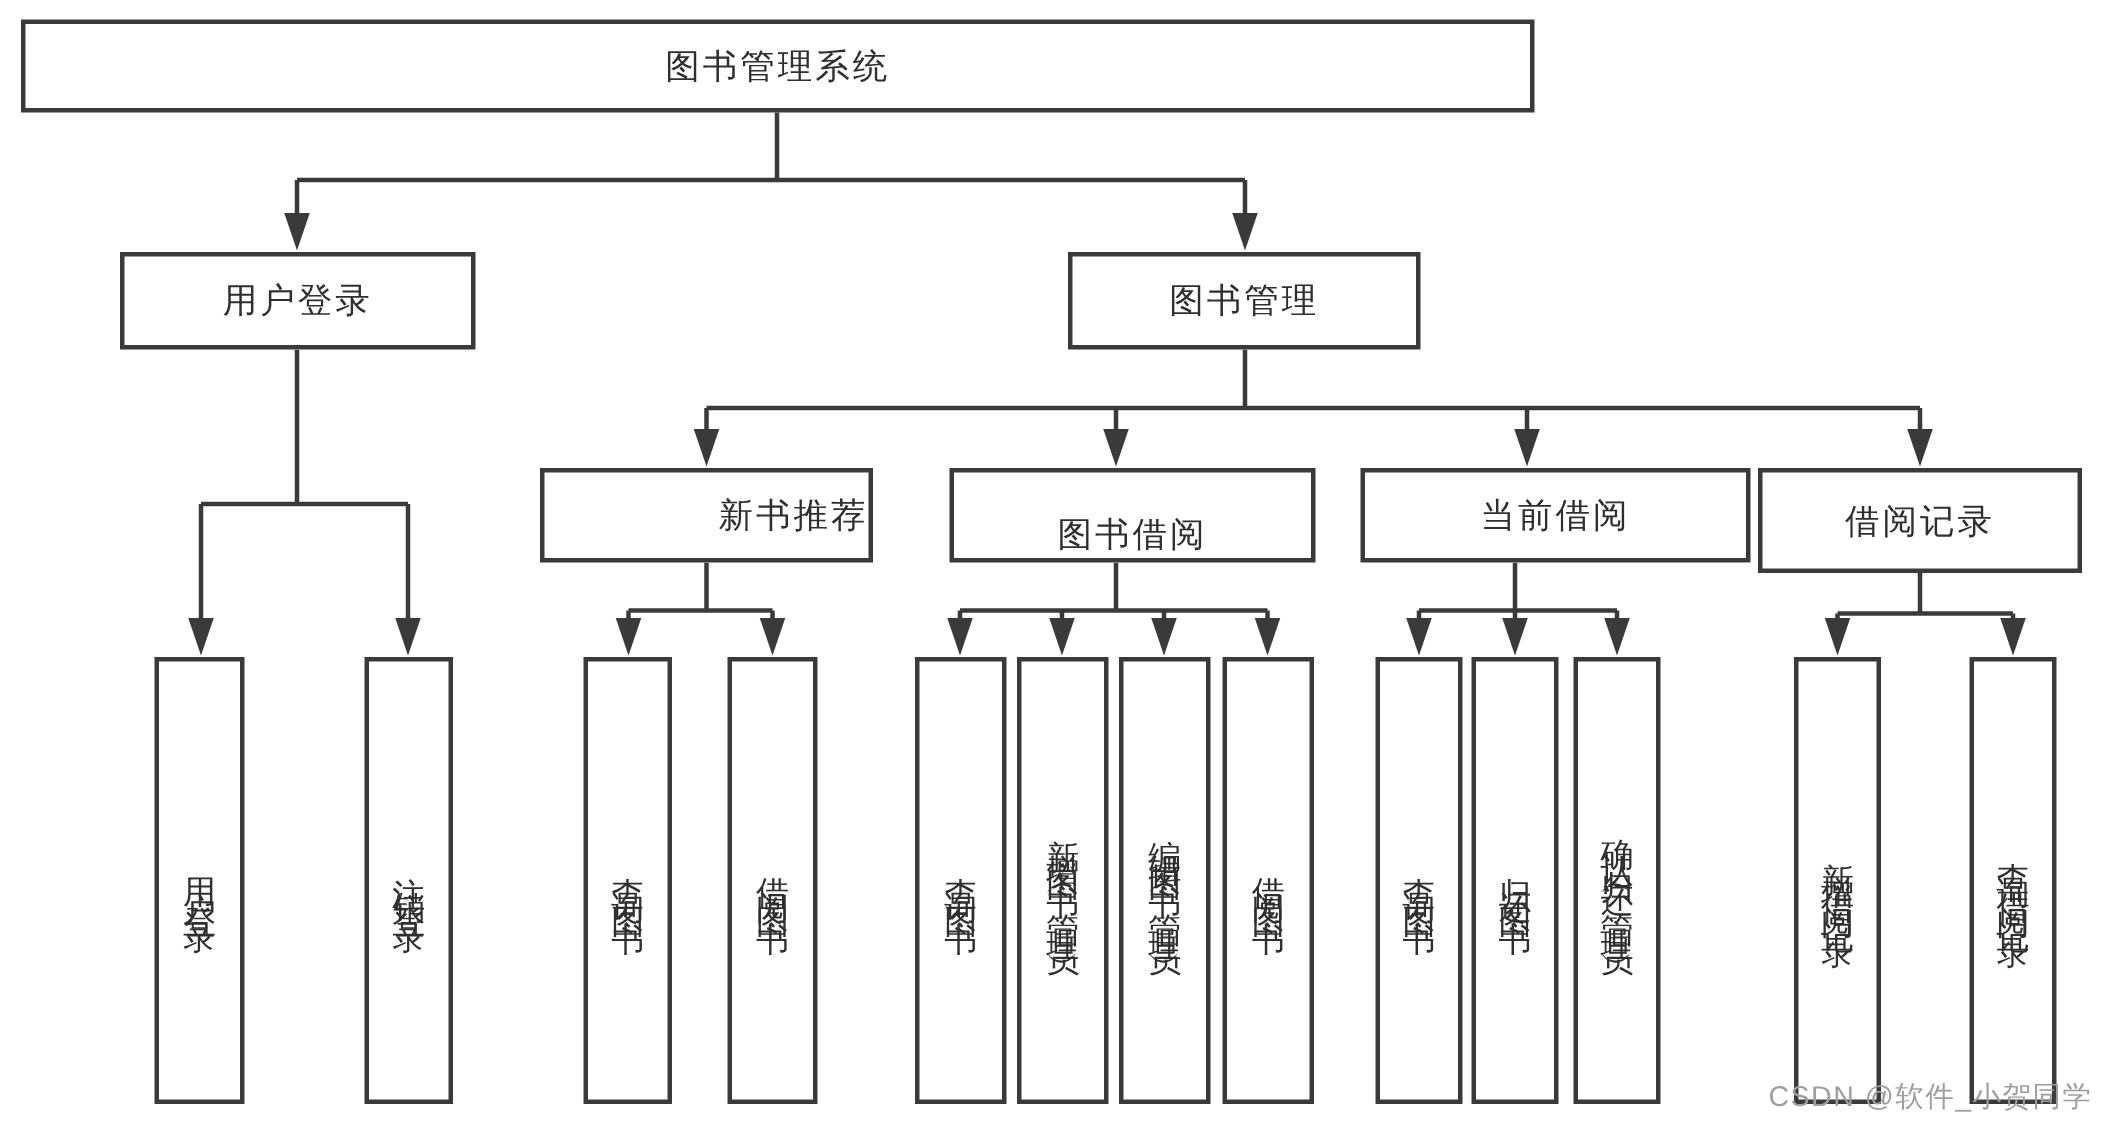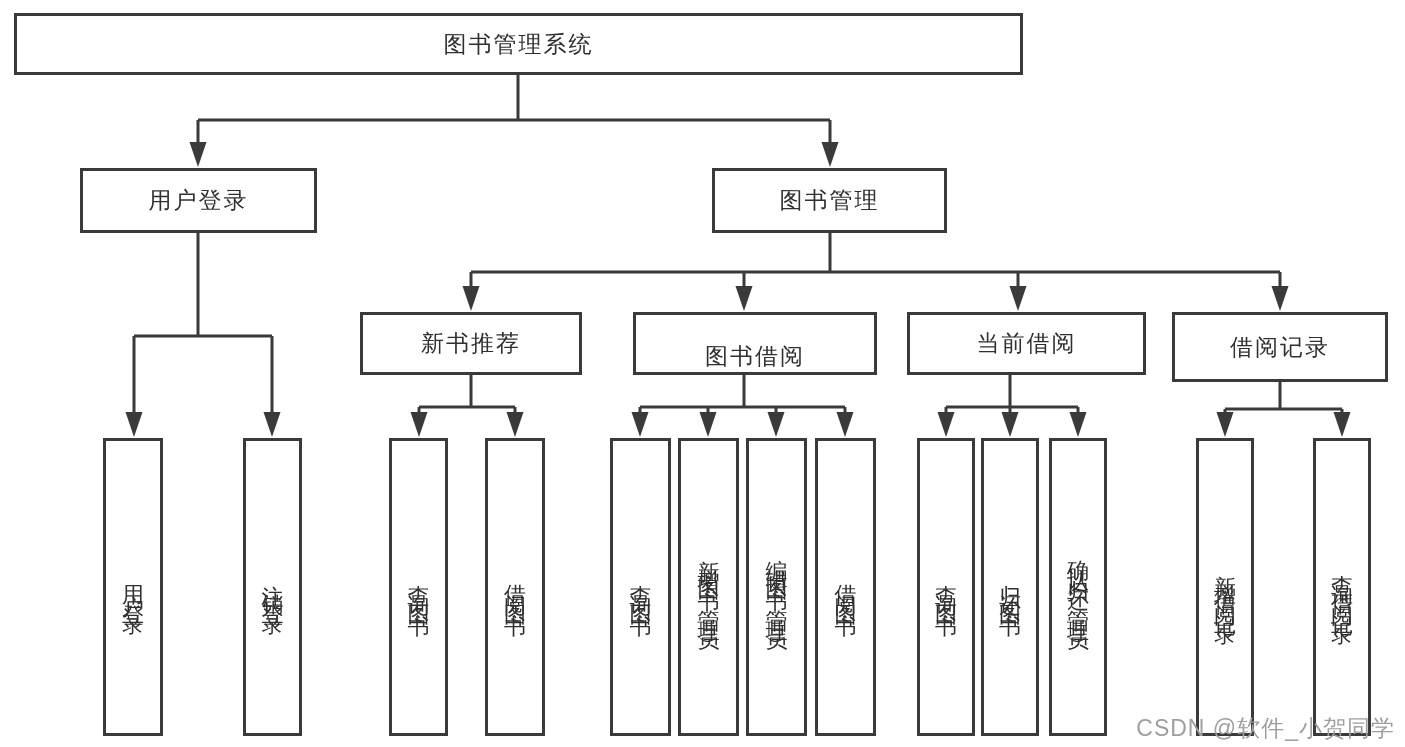--- a/index.html
+++ b/index.html
@@ -46,21 +46,21 @@
     letter-spacing: 10px;
     white-space: nowrap;
   }
   .hlabel {
     white-space: nowrap;
   }
   #watermark {
     position: absolute;
     right: 10px;
     bottom: 3px;
-    font-size: 23px;
+    font-size: 19px;
     letter-spacing: 1px;
     color: #9e9e9e;
     z-index: 3;
     white-space: nowrap;
   }
 </style>
 </head>
 <body>
 
 <div id="canvas">
@@ -103,27 +103,27 @@
     <span class="hlabel">图书管理系统</span>
   </div>
 
   <div class="box" style="left:80px; top:168px; width:237px; height:65px;">
     <span class="hlabel">用户登录</span>
   </div>
   <div class="box" style="left:712px; top:168px; width:235px; height:65px;">
     <span class="hlabel">图书管理</span>
   </div>
 
-  <div class="box" style="left:360px; top:312px; width:222px; height:63px;">
+  <div class="box" style="left:360px; top:312px; width:222px; height:63px;justify-content:flex-end;">
     <span class="hlabel">新书推荐</span>
   </div>
   <div class="box" style="left:633px; top:312px; width:244px; height:63px;align-items:flex-end;">
     <span class="hlabel">图书借阅</span>
   </div>
-  <div class="box" style="left:907px; top:312px; width:239px; height:63px;">
+  <div class="box" style="left:907px; top:312px; width:260px; height:63px;">
     <span class="hlabel">当前借阅</span>
   </div>
   <div class="box" style="left:1172px; top:312px; width:216px; height:70px;">
     <span class="hlabel">借阅记录</span>
   </div>
 
   <div class="box leaf" style="left:103px; top:438px; width:60px; height:298px;">
     <span class="vtext">用户登录</span>
   </div>
   <div class="box leaf" style="left:243px; top:438px; width:59px; height:298px;">

